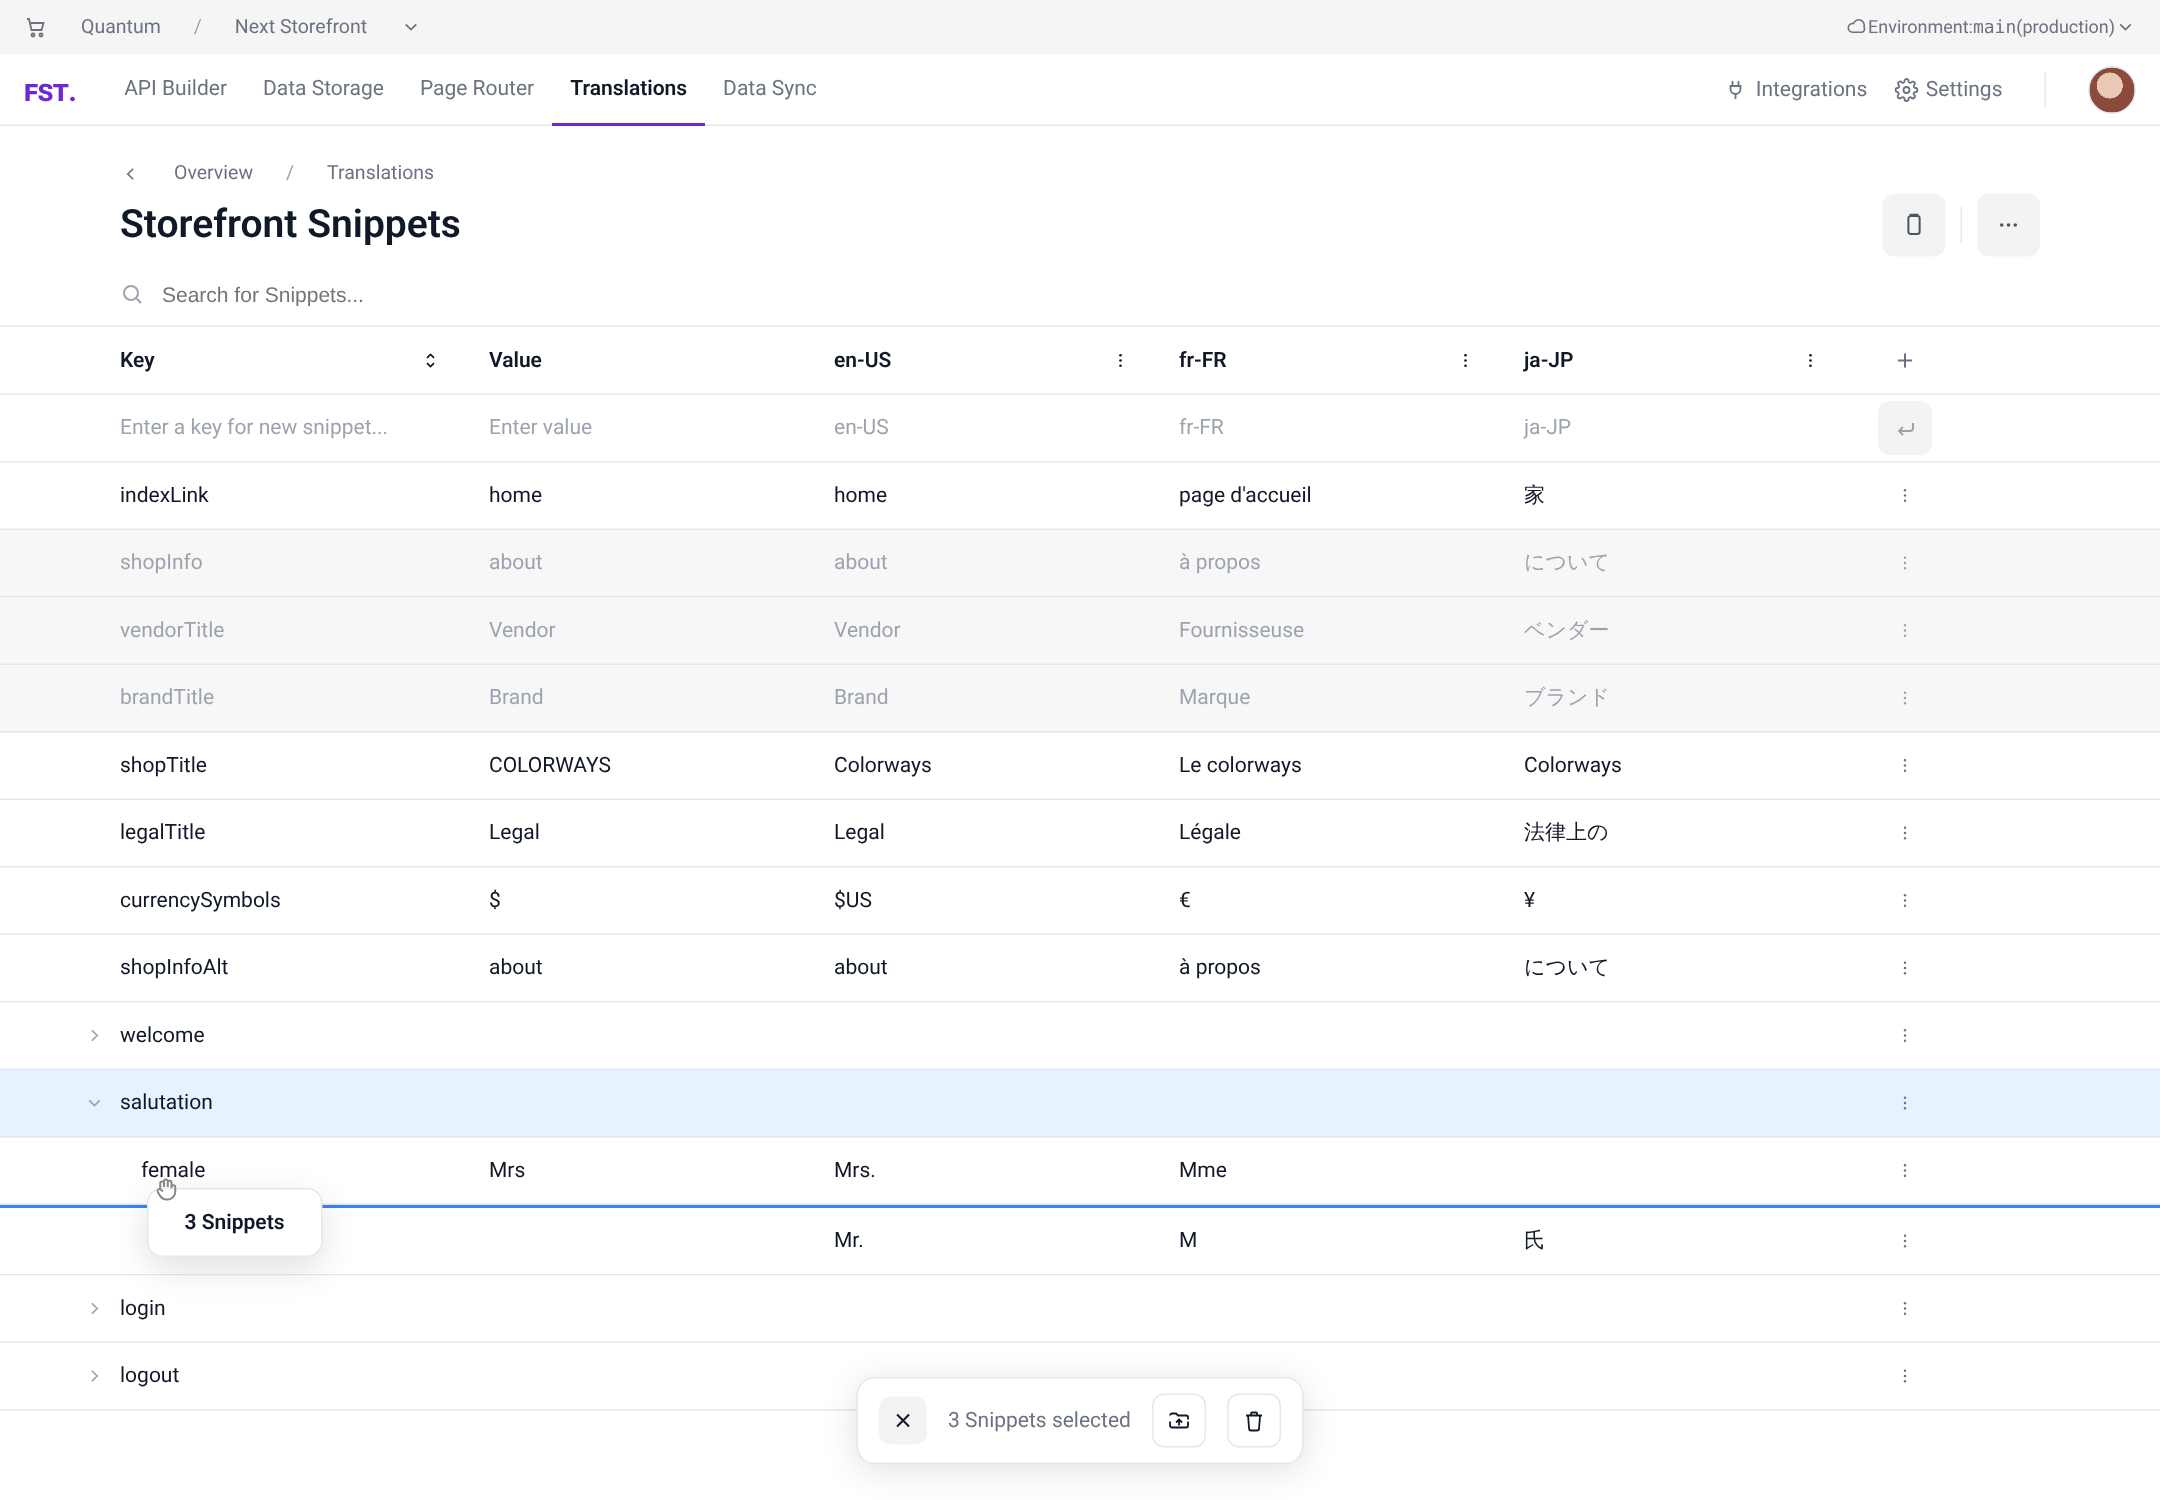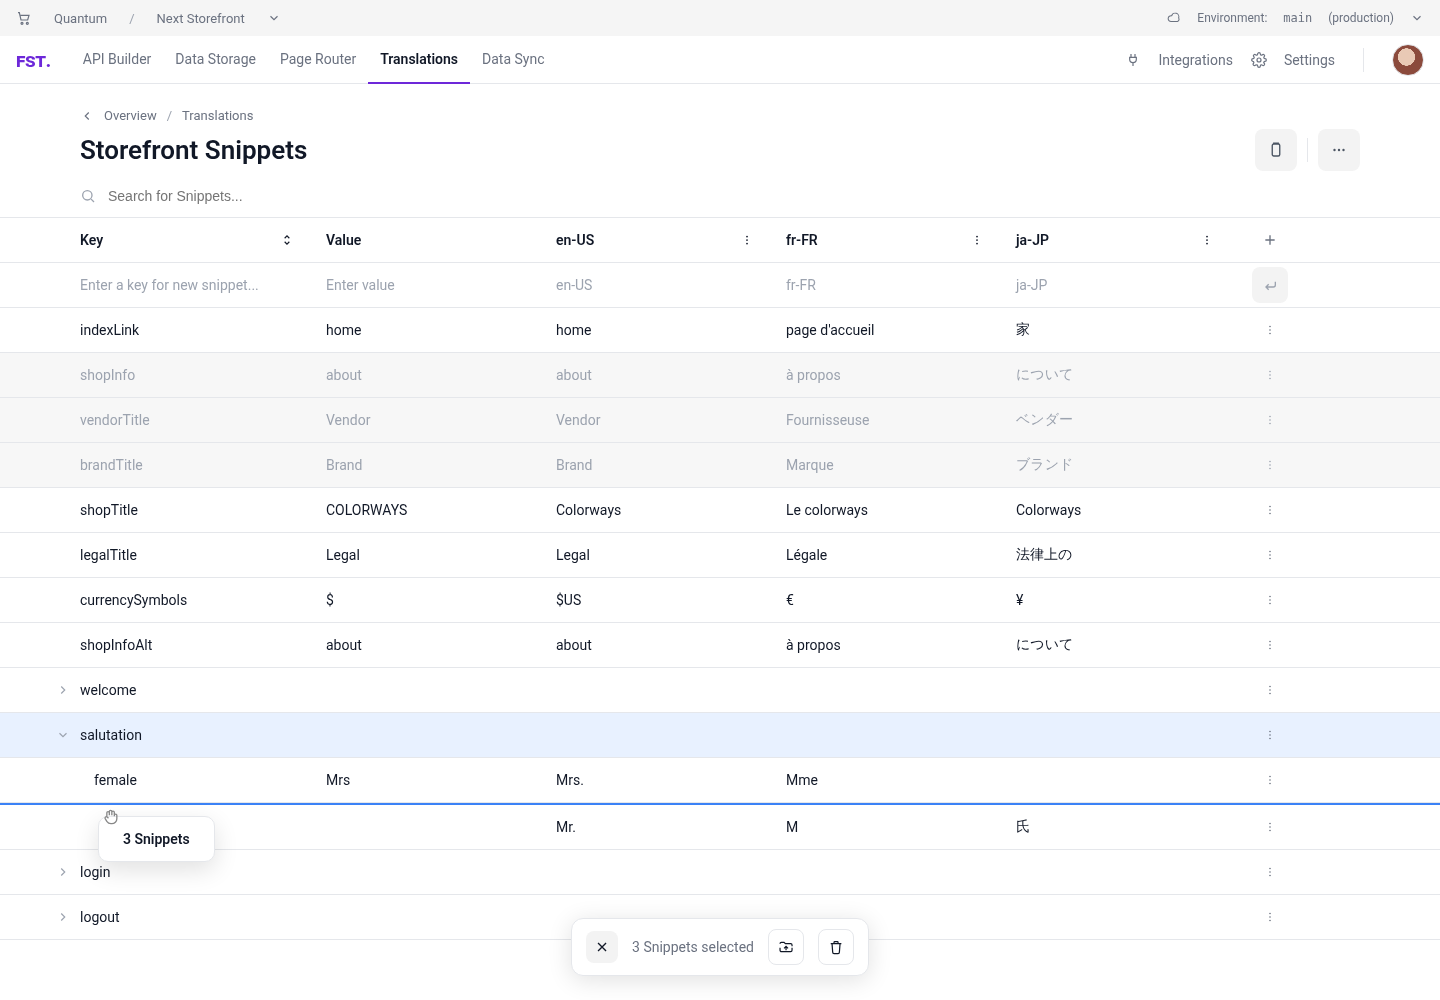--- a/index.html
+++ b/index.html
@@ -16,36 +16,36 @@
   }
   * { box-sizing: border-box; }
   html, body { margin:0; padding:0; height:100%; font-family:-apple-system,BlinkMacSystemFont,"Segoe UI",Roboto,Helvetica,Arial,sans-serif; color:var(--text); background:var(--bg); }
   body { width:1440px; height:1000px; overflow:hidden; position:relative; }
 
   
   .top-strip { height:36px; background:var(--bg-muted); display:flex; align-items:center; padding:0 16px; font-size:13px; gap:8px; }
   .top-strip .proj { color:var(--text-muted); display:flex; align-items:center; gap:22px; }
   .top-strip .proj .slash { color:var(--text-light); }
   .top-strip .spacer { flex:1; }
-  .top-strip .env { color:var(--text-muted); display:flex; align-items:center; gap:16px; font-size:12px; }
+  .top-strip .env { color:var(--text-muted); display:flex; align-items:center; gap:0; font-size:12px; }
   .top-strip .env .mono { font-family:ui-monospace,SFMono-Regular,Menlo,Consolas,monospace; }
 
   
   .main-nav { height:48px; border-bottom:1px solid var(--border); display:flex; align-items:center; padding:0 16px; gap:8px; background:var(--bg); }
   .logo { font-weight:700; font-variant:small-caps; letter-spacing:-0.5px; font-size:20px; color:var(--purple); padding-right:12px; }
   .nav-tabs { display:flex; gap:0; }
   .nav-tab { padding:0 12px; height:48px; display:flex; align-items:center; color:var(--text-muted); font-size:14px; cursor:pointer; border-bottom:2px solid transparent; }
   .nav-tab.active { color:var(--text); font-weight:600; border-bottom-color:var(--purple); }
   .nav-right { display:flex; align-items:center; gap:18px; }
-  .nav-action { display:flex; align-items:center; gap:17px; color:var(--text-muted); font-size:14px; cursor:pointer; }
+  .nav-action { display:flex; align-items:center; gap:5px; color:var(--text-muted); font-size:14px; cursor:pointer; }
   .avatar { width:32px; height:32px; border-radius:50%; background:radial-gradient(circle at 45% 40%, #e9c9b5 0 35%, #8b4a3c 36% 100%); border:1px solid var(--border); }
 
   
   .content { padding:24px 0 0 0; height:calc(100% - 84px); display:flex; flex-direction:column; overflow:hidden; }
-  .breadcrumb { display:flex; align-items:center; gap:10px; padding:0 80px; font-size:13px; color:var(--text-muted); }
+  .breadcrumb { display:flex; align-items:center; gap:22px; padding:0 80px; font-size:13px; color:var(--text-muted); }
   .breadcrumb .sep { color:var(--text-light); }
   .page-header { display:flex; align-items:center; padding:6px 80px 14px; }
   .page-title { font-size:26px; font-weight:600; }
   .hdr-spacer { flex:1; }
   .icon-btn { width:42px; height:42px; border-radius:8px; display:flex; align-items:center; justify-content:center; cursor:pointer; color:#4b5563; }
   .icon-btn.muted { background:#f3f3f3; }
   .hdr-divider { width:1px; height:24px; background:var(--border); margin:0 10px; }
 
   .search-row { padding:2px 80px 12px; display:flex; align-items:center; gap:10px; color:var(--text-light); font-size:14px; }
   .search-input { border:none; outline:none; font-size:14px; width:400px; color:var(--text); }
@@ -63,21 +63,21 @@
   .row.selected .cell, .row.selected .tail { color:var(--text-light); }
   .row.input .cell { color:var(--text-light); }
   .row.group { background:var(--bg); }
   .row.group.active { background:var(--blue-highlight); }
   .row.group .cell.first { font-weight:400; }
   .row.child .cell.first { padding-left:14px; }
   .dropline { height:0; border-top:2px solid var(--blue-line); }
   .enter-btn { width:36px; height:36px; border-radius:8px; background:#f3f3f3; display:flex; align-items:center; justify-content:center; color:var(--text-light); }
 
   
-  .drag-chip { position:absolute; left:98px; top:816px; background:#fff; border:1px solid var(--border); border-radius:10px; box-shadow:0 8px 24px rgba(0,0,0,0.12); padding:14px 24px; font-size:14px; font-weight:600; display:flex; align-items:center; gap:10px; }
+  .drag-chip { position:absolute; left:98px; top:792px; background:#fff; border:1px solid var(--border); border-radius:10px; box-shadow:0 8px 24px rgba(0,0,0,0.12); padding:14px 24px; font-size:14px; font-weight:600; display:flex; align-items:center; gap:10px; }
   .drag-chip .grabber { position:absolute; left:2px; top:-10px; width:20px; height:20px; color:#888; }
 
   
   .toast { position:absolute; left:50%; bottom:24px; transform:translateX(-50%); background:#fff; border:1px solid var(--border); border-radius:12px; box-shadow:0 4px 24px rgba(0,0,0,0.12); padding:10px 14px; display:flex; align-items:center; gap:14px; font-size:14px; }
   .toast .close { width:32px; height:32px; border-radius:8px; background:#f3f3f3; display:flex; align-items:center; justify-content:center; cursor:pointer; }
   .toast .btn { width:36px; height:36px; border:1px solid var(--border); border-radius:8px; display:flex; align-items:center; justify-content:center; cursor:pointer; }
   .toast .msg { color:var(--text-muted); }
 
   svg { display:block; }
   .ico { width:16px; height:16px; }

